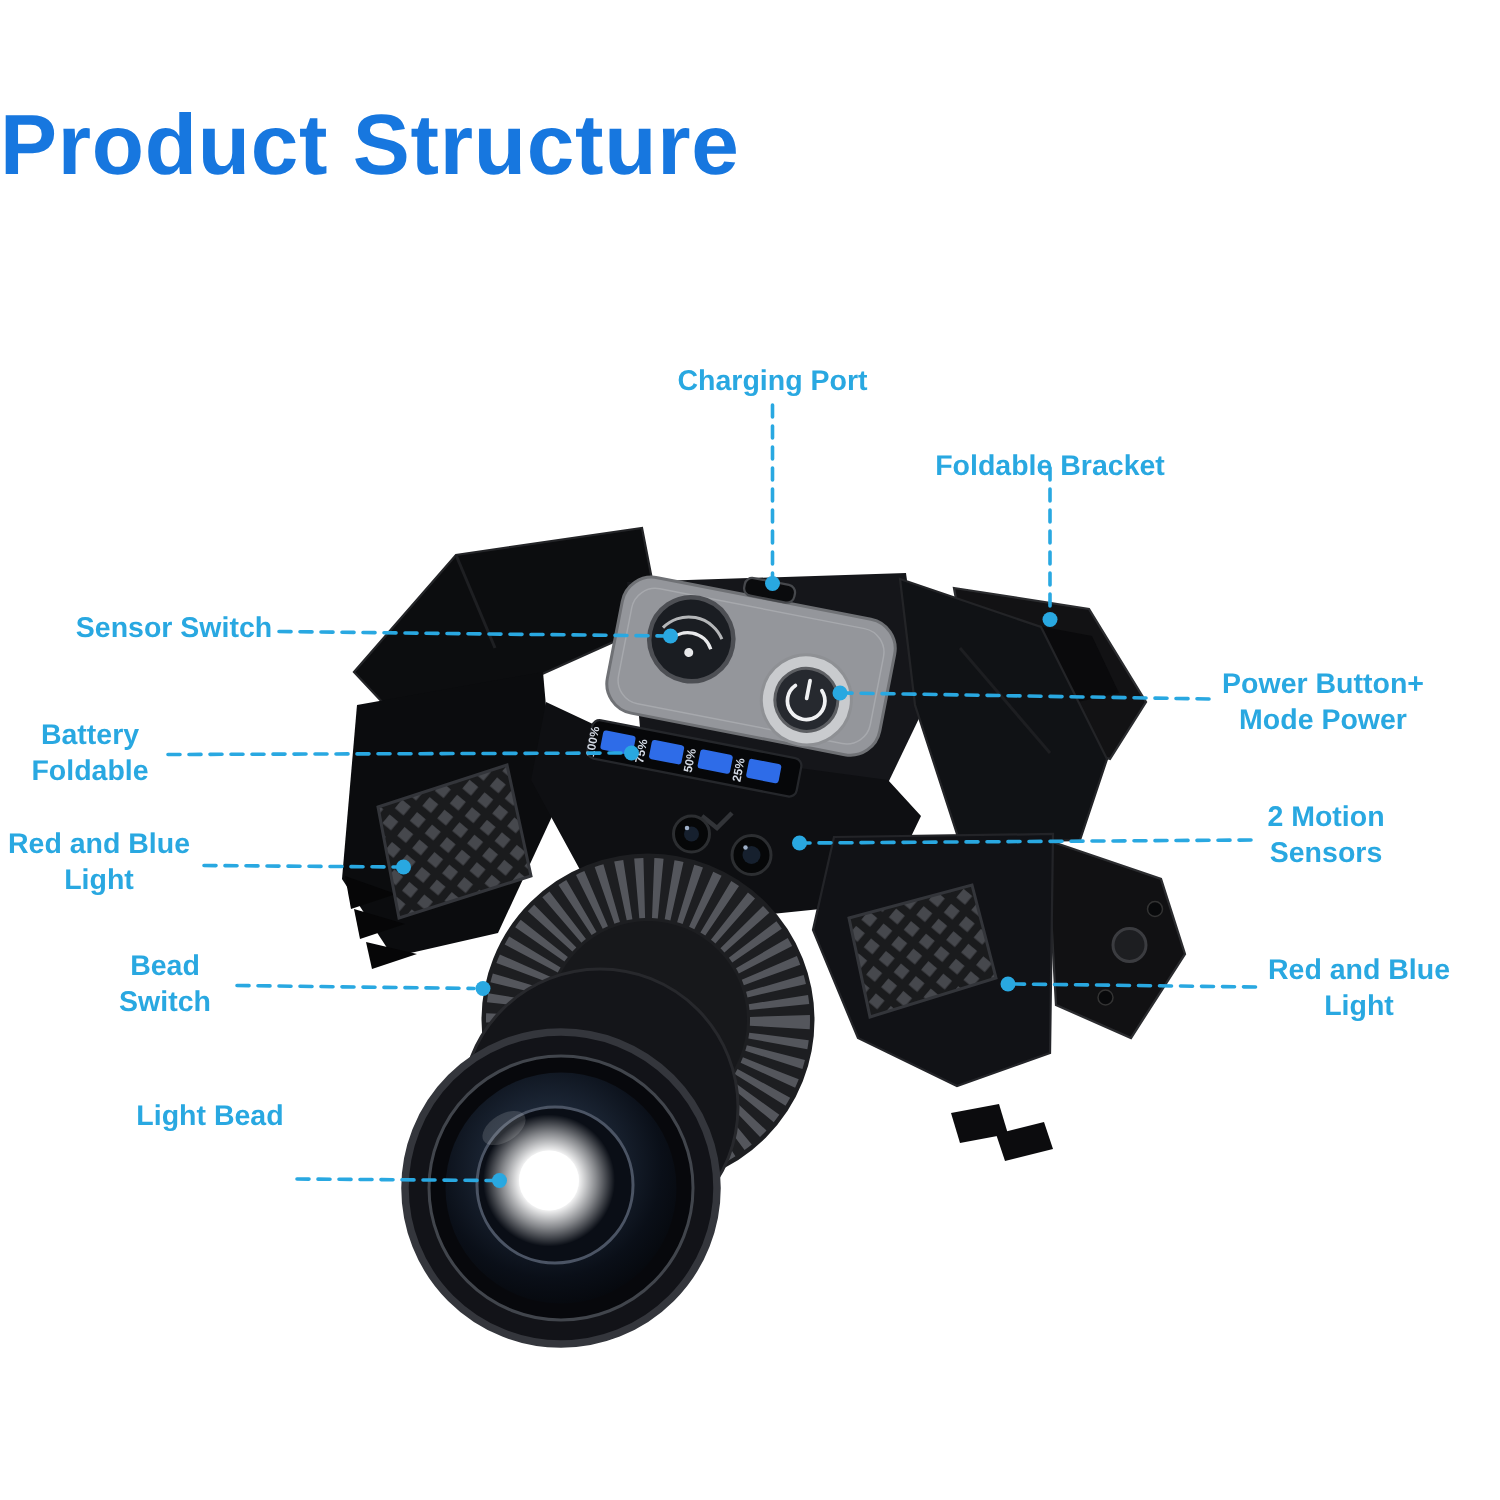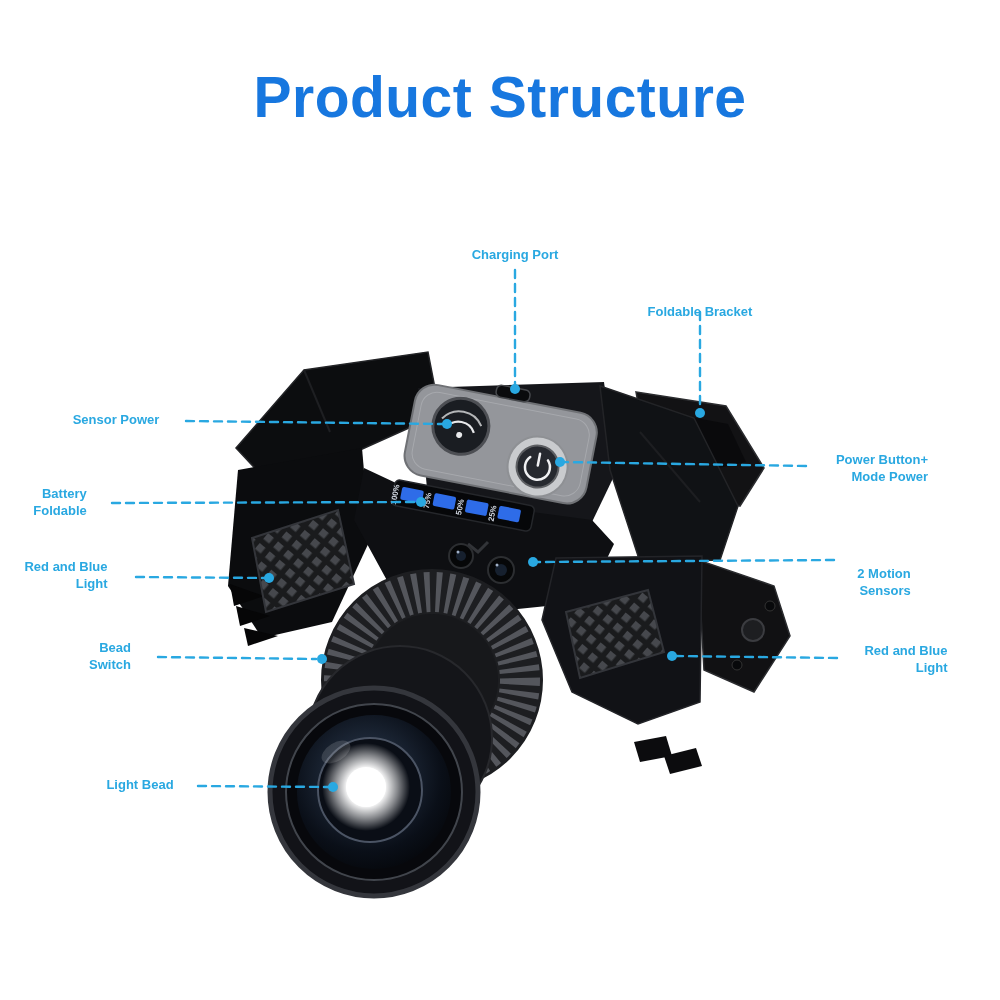--- a/index.html
+++ b/index.html
@@ -9,31 +9,31 @@
     background: #ffffff;
     font-family: "Liberation Sans", sans-serif;
     position: relative; overflow: hidden;
   }
   :root {
     --title-color: #1777df;
     --label-color: #29a8e1;
   }
   .page-title {
     position: absolute; top: 64px; left: 0; width: 100%;
-    margin: 0; text-align: center;
+    margin: 0; 
     font-size: 57px; font-weight: 800; letter-spacing: 0.5px;
     color: var(--title-color);
   }
   .callout {
     position: absolute; transform: translate(-50%,-50%);
     color: var(--label-color);
-    font-weight: 700; font-size: 13px; line-height: 1.28;
+    font-weight: 700; font-size: 19px; line-height: 1.28;
     text-align: center; white-space: nowrap;
   }
-  .cl { display: block; text-align: right; }
+  .cl { display: block; }
   svg.scene { position: absolute; left: 0; top: 0; }
   .leader { stroke: var(--label-color); stroke-width: 2.4; stroke-dasharray: 8 6; fill: none; stroke-linecap: round; }
   .leader-dot { fill: var(--label-color); }
   .bat-label { font-family: "Liberation Sans", sans-serif; font-size: 8px; font-weight: 700; fill: #d2d8e2; }
 </style>
 </head>
 <body>
 
 <svg class="scene" width="1000" height="1000" viewBox="0 0 1000 1000">
   <defs>
@@ -179,45 +179,45 @@
     <circle class="leader-dot" cx="333" cy="787" r="5"></circle>
   </g>
 </svg>
 
 <h1 class="page-title">Product Structure</h1>
 
 <div class="callout" style="left:515px; top:255px">Charging Port</div>
 
 <div class="callout" style="left:700px; top:312px">Foldable Bracket</div>
 
-<div class="callout" style="left:116px; top:420px">Sensor Power</div>
+<div class="callout" style="left:116px; top:420px">Sensor Switch</div>
 
 <div class="callout" style="left:882px; top:469px">
   <span class="cl">Power Button+</span>
   <span class="cl">Mode Power</span>
 </div>
 
 <div class="callout" style="left:60px; top:503px">
   <span class="cl">Battery</span>
   <span class="cl">Foldable</span>
 </div>
 
-<div class="callout" style="left:884px; top:583px">
+<div class="callout" style="left:884px; top:558px">
   <span class="cl">2 Motion</span>
   <span class="cl">Sensors</span>
 </div>
 
 <div class="callout" style="left:66px; top:576px">
   <span class="cl">Red and Blue</span>
   <span class="cl">Light</span>
 </div>
 
 <div class="callout" style="left:110px; top:657px">
   <span class="cl">Bead</span>
   <span class="cl">Switch</span>
 </div>
 
 <div class="callout" style="left:906px; top:660px">
   <span class="cl">Red and Blue</span>
   <span class="cl">Light</span>
 </div>
 
-<div class="callout" style="left:140px; top:785px">Light Bead</div>
+<div class="callout" style="left:140px; top:745px">Light Bead</div>
 
 </body></html>

